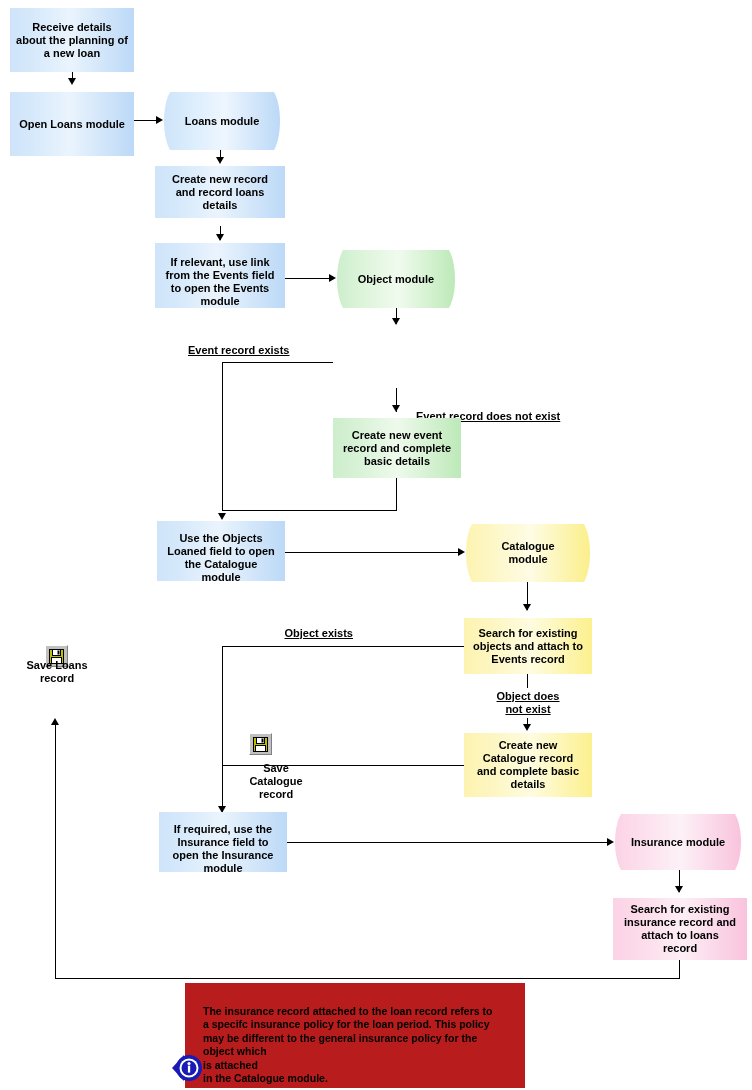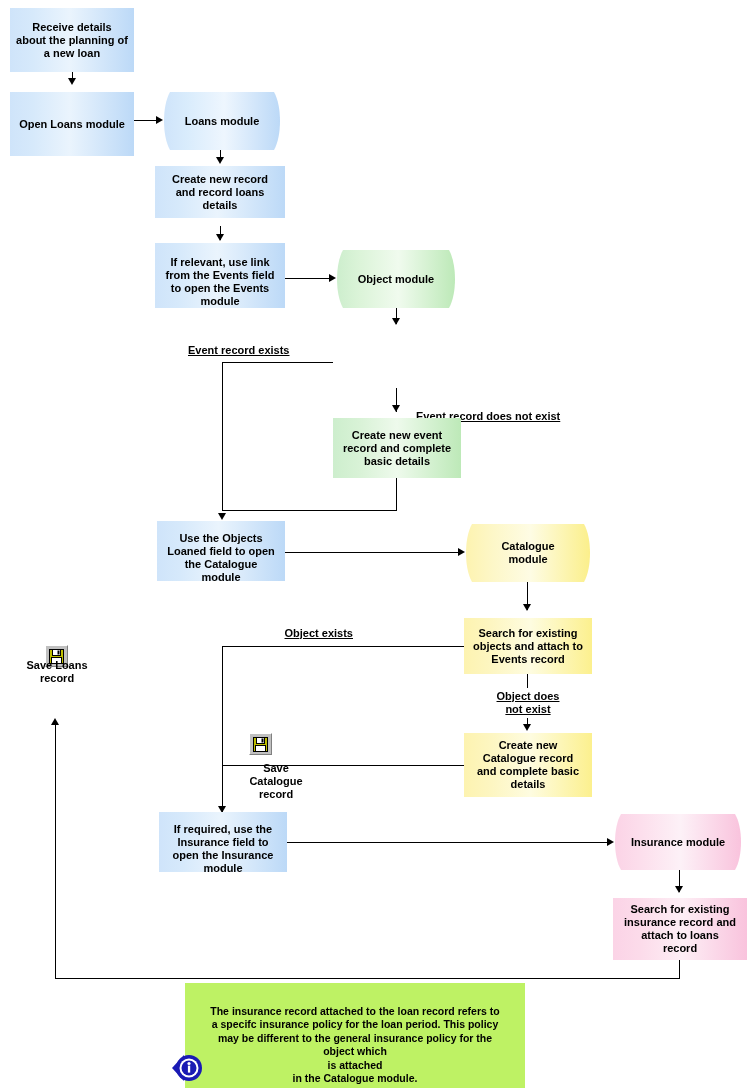--- a/index.html
+++ b/index.html
@@ -40,23 +40,23 @@
   
   .saveicon{position:absolute;width:23px;height:22px;background:#c0c0c0;
             border-top:1px solid #fff;border-left:1px solid #fff;
             border-right:1px solid #808080;border-bottom:1px solid #808080;
             box-sizing:border-box;display:flex;align-items:center;justify-content:center;}
   .saveicon svg{display:block;}
   .savecap{position:absolute;font-size:11px;line-height:13px;font-weight:bold;
            text-align:center;color:#000;white-space:pre-line;}
 
   
-  .note{position:absolute;background:#bef264;color:#000;font-weight:bold;
-        font-size:10.5px;line-height:13.5px;text-align:center;
-        padding:8px 10px 4px 10px;box-sizing:border-box;white-space:pre-line;}
+  .note{position:absolute;background:#b91c1c;color:#000;font-weight:bold;
+        font-size:10.5px;line-height:13.5px;
+        padding:8px 10px 4px 18px;box-sizing:border-box;white-space:pre-line;}
   .infoicon{position:absolute;}
   .infoicon svg{display:block;}
   .ital{}
 </style>
 </head>
 <body>
 
 <div id="canvas">
 
   <div class="node blue" style="left:10px;top:8px;width:124px;height:64px;">

